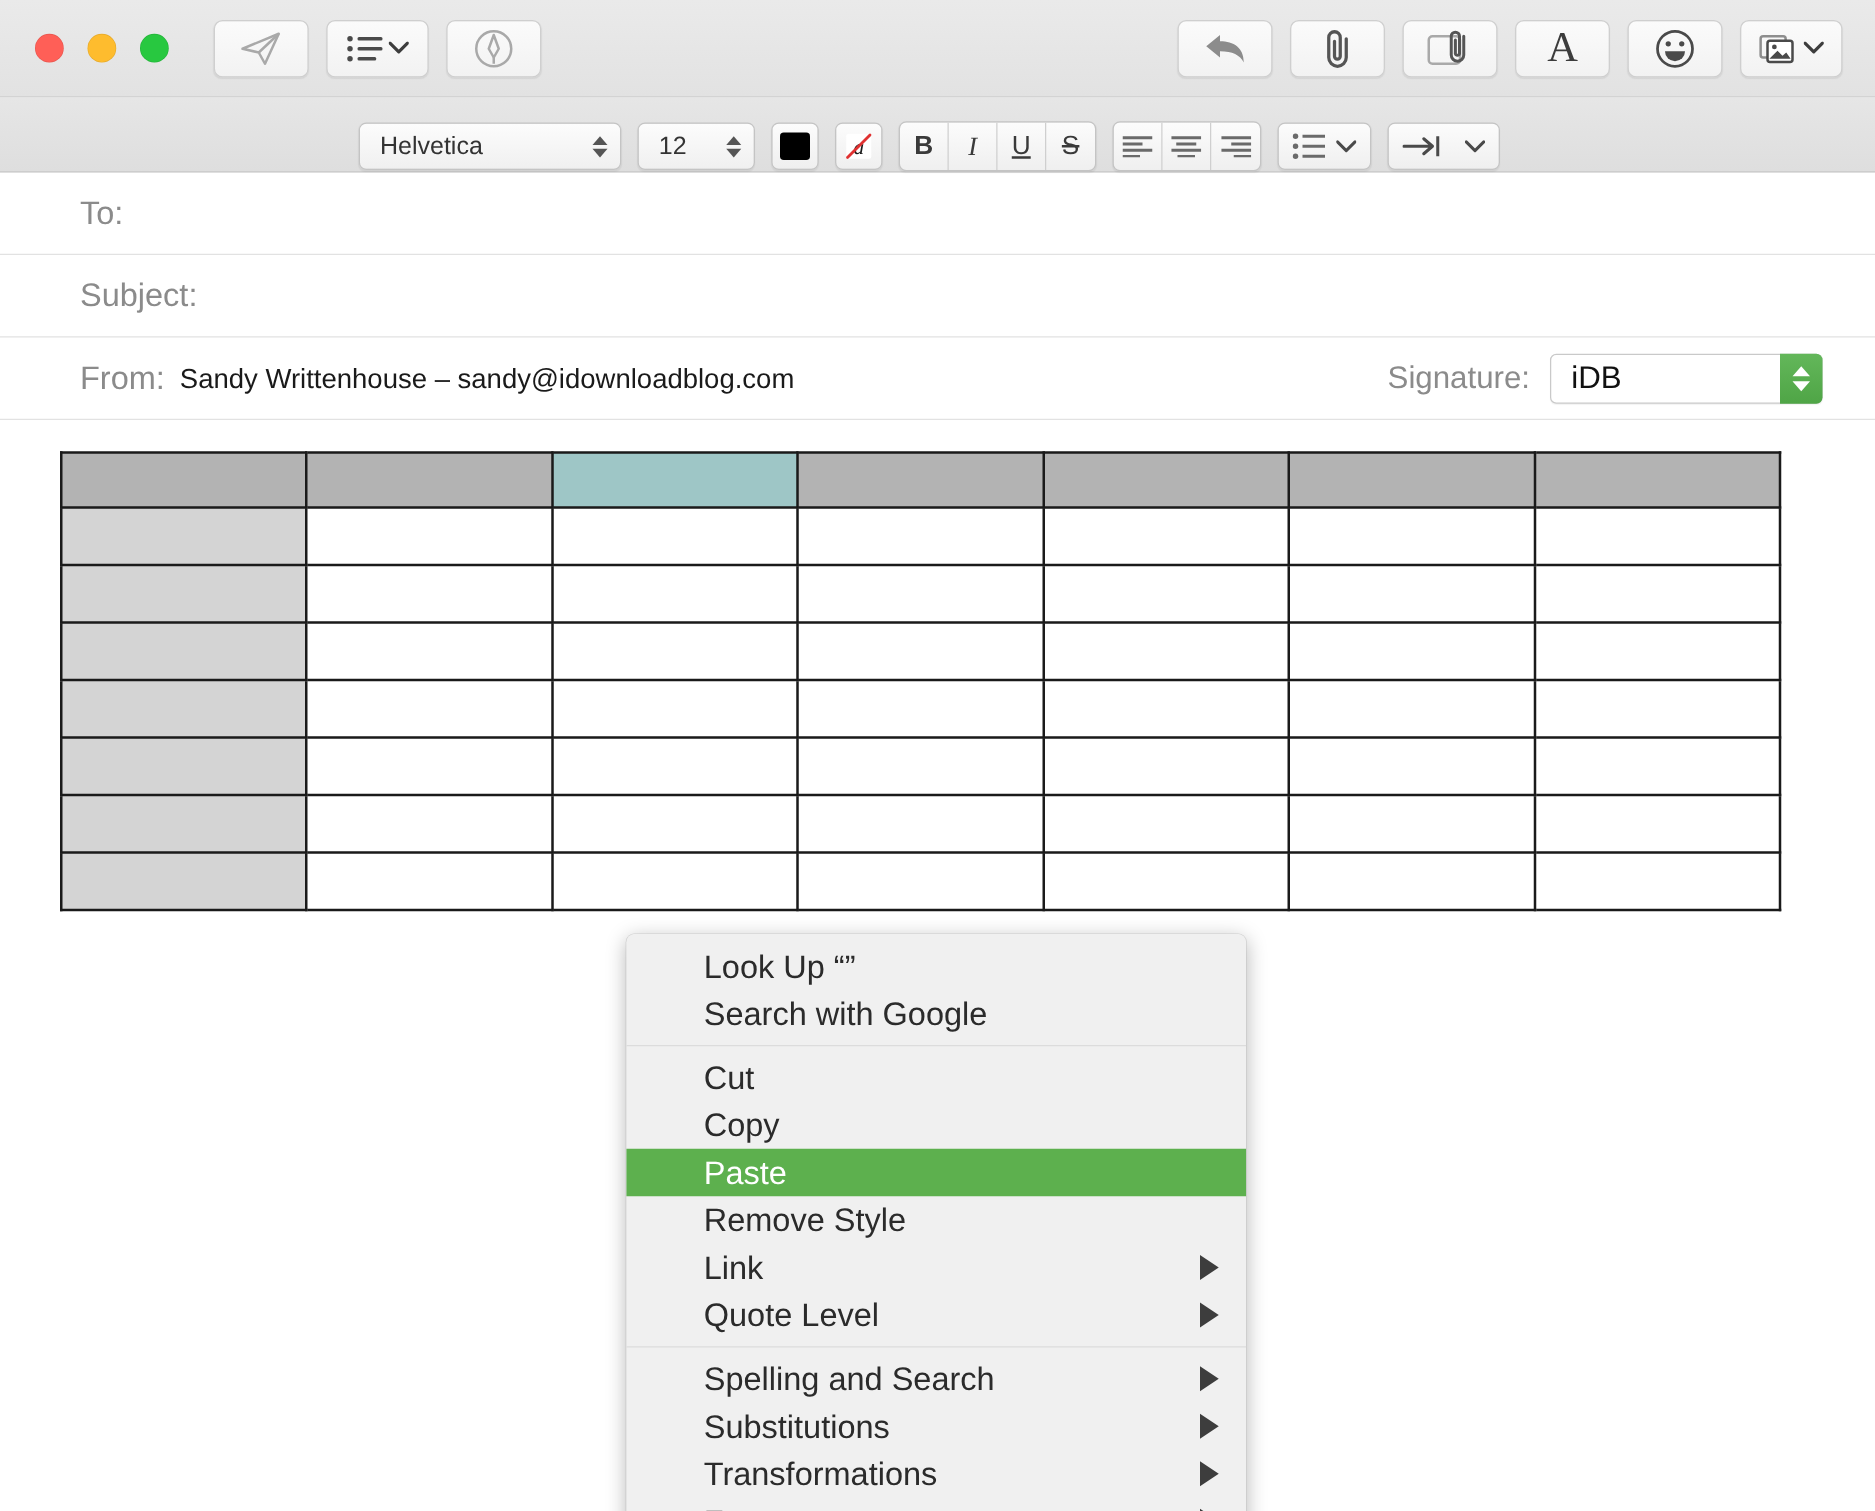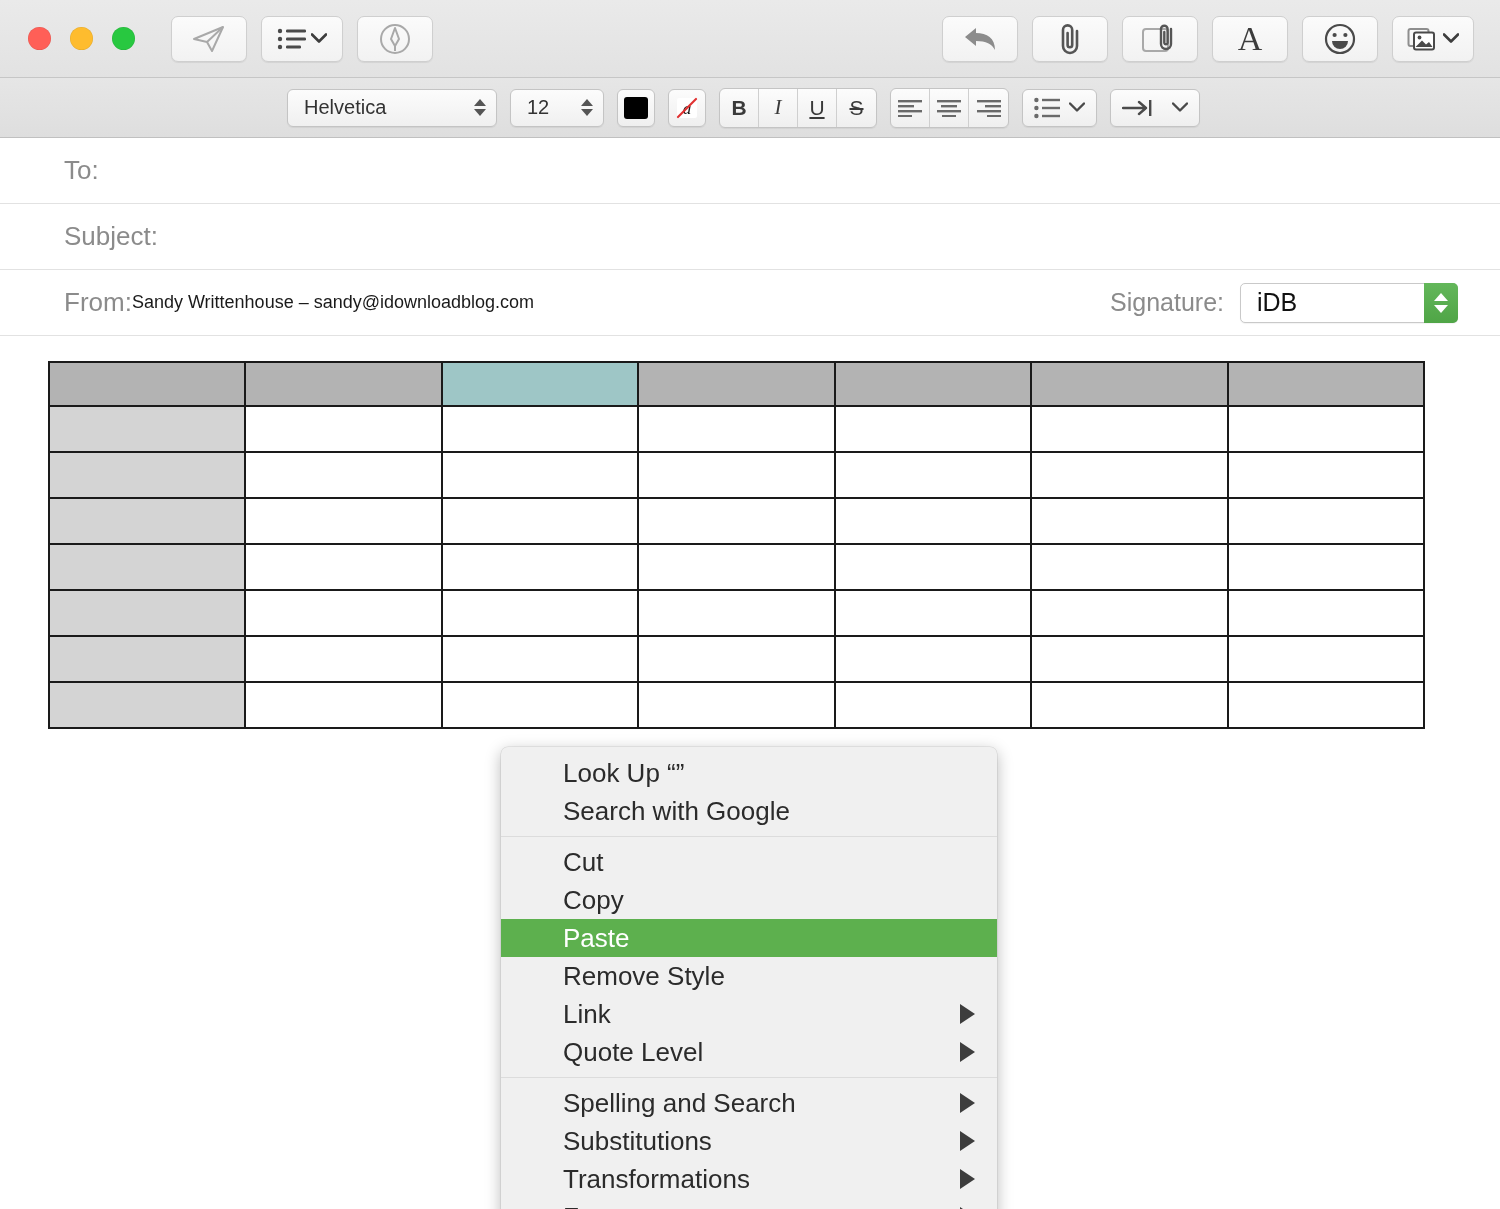--- a/index.html
+++ b/index.html
@@ -37,21 +37,21 @@
   .tbtn.w-drop  { width: 82px; gap: 4px; }
   .left-group { display:flex; gap:14px; margin-left:36px; }
   .right-group { display:flex; gap:14px; margin-left:auto; margin-right:26px; }
   .ico { display:block; }
 
   
   .format-bar {
     position: relative; height: 60px; width: 100%;
     background: linear-gradient(180deg,#e6e6e6,#dedede);
     border-bottom: 1px solid #c0c0c0;
-    display:flex; align-items:center; justify-content:flex-end;
+    display:flex; align-items:flex-end; justify-content:flex-end;
     padding-right: 300px;
   }
   .fb-inner { display:flex; align-items:center; gap:13px; }
   .combo {
     background: linear-gradient(180deg,#fcfcfc,#f0f0f0);
     border: 0.5px solid #c4c4c4; border-radius: 6px;
     height: 38px; display:flex; align-items:center;
     box-shadow: 0 1px 1px rgba(0,0,0,.06);
     padding: 0 10px 0 16px; gap: 14px;
   }
@@ -88,21 +88,21 @@
     box-shadow: 0 1px 1px rgba(0,0,0,.06); padding:0 11px;
   }
 
   
   .fields { width:100%; background:#fff; }
   .field-row {
     height: 66px; display:flex; align-items:center;
     border-bottom: 1px solid #e2e2e2; padding-left: 64px; position:relative;
   }
   .f-label { font-size:26px; color:#8b8b8b; }
-  .f-value { font-size:18px; color:#1a1a1a; }
+  .f-value { font-size:22px; color:#1a1a1a; margin-left:12px; }
   .sig-wrap { position:absolute; right:42px; display:flex; align-items:center; gap:16px; }
   .sig-label { font-size:25px; color:#8b8b8b; }
   .sig-select {
     width: 218px; height: 40px; background:#fff;
     border: 1px solid #c9c9c9; border-radius: 5px;
     display:flex; align-items:center; padding-left:16px; position:relative;
     box-shadow: 0 1px 1px rgba(0,0,0,.05);
   }
   .sig-val { font-size:25px; color:#111; }
   .sig-stepper {

